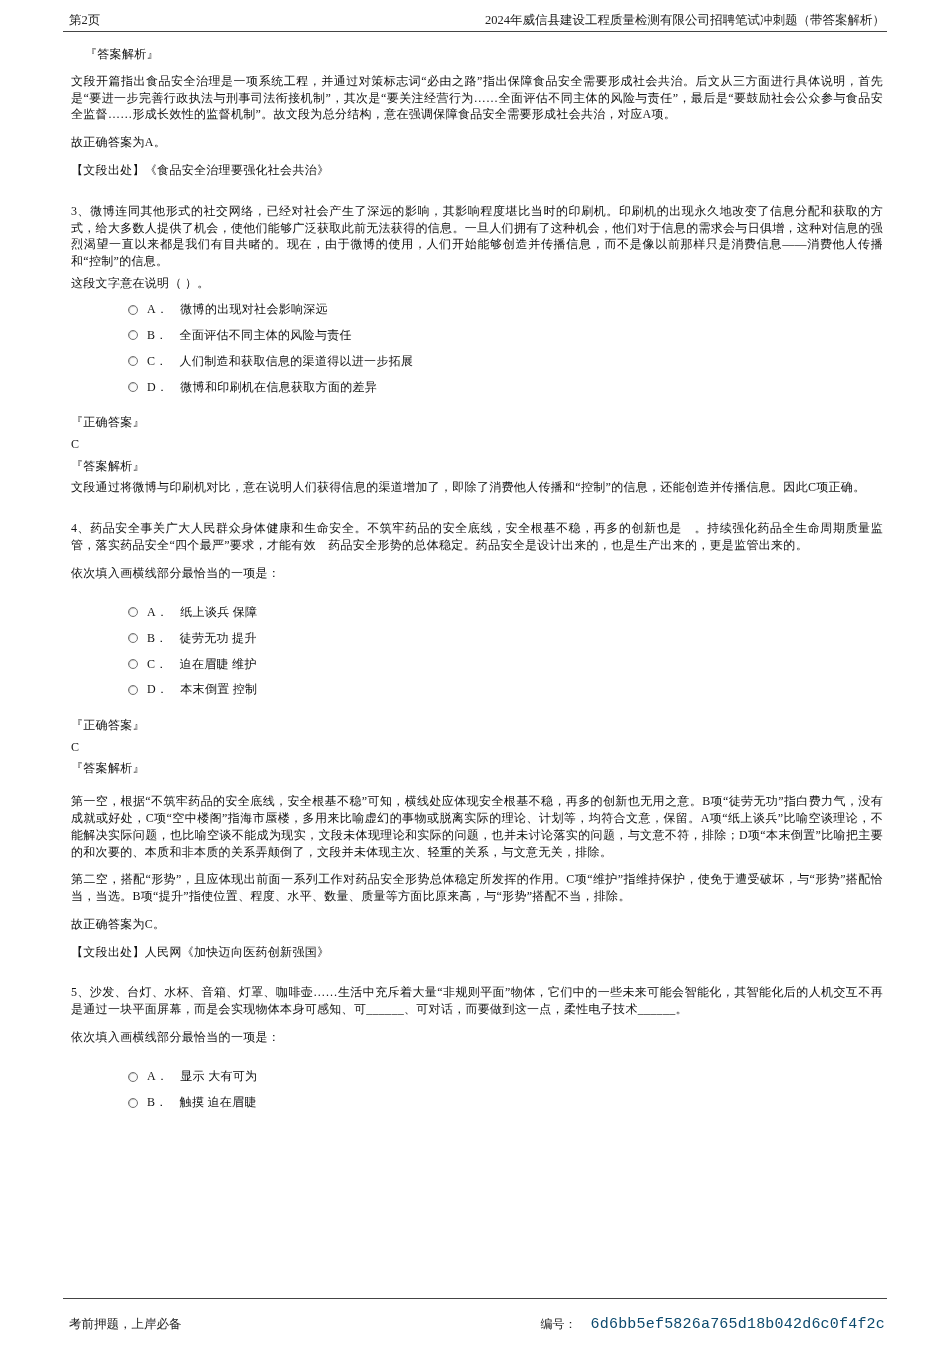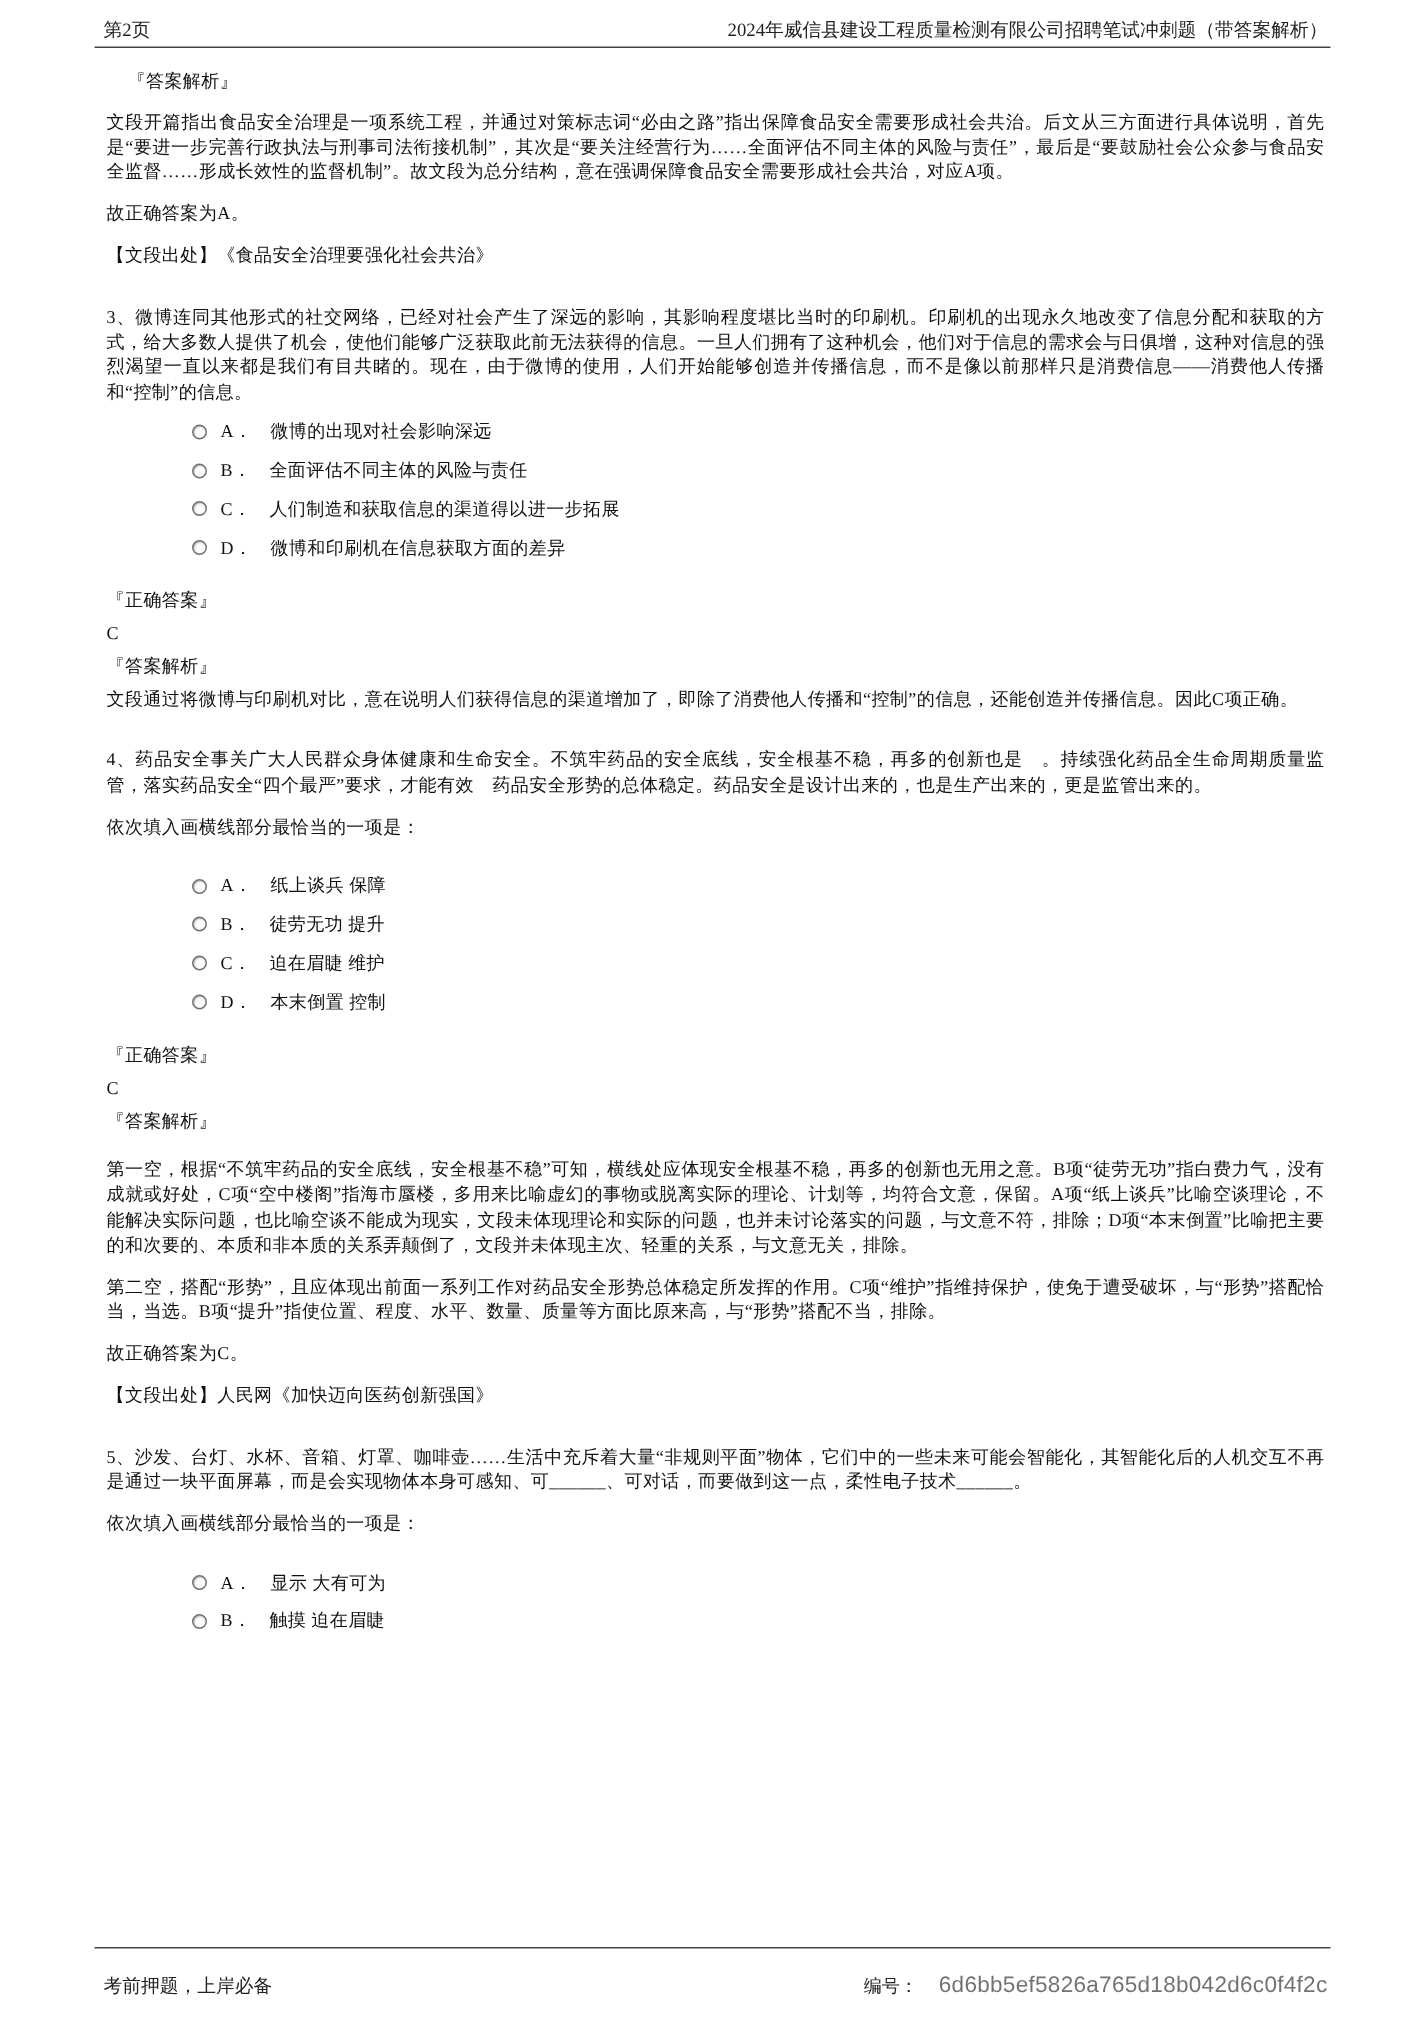--- a/index.html
+++ b/index.html
@@ -44,22 +44,22 @@
       border: 0; border-top: 1px solid #444; height: 0;
     }
     .footer {
       position: absolute; left: 46px; right: 42px; bottom: 12px;
       display: flex; justify-content: space-between; align-items: baseline;
       font-size: 12.5px; color: #222;
     }
     .serial-wrap { display: flex; align-items: baseline; gap: 12px; }
     .serial-label { font-size: 12px; margin-right: 2px; }
     .serial {
-      font-family: Liberation Sans, sans-serif; font-size: 15px;
-      letter-spacing: 0.2px; color: #737373;
+      font-family: Liberation Mono, monospace; font-size: 15px;
+      letter-spacing: 0.2px; color: #0c4a6e;
     }
   </style>
 </head>
 <body>
 
 <div class="page">
 
   <div class="header">
     <span>第2页</span>
     <span>2024年威信县建设工程质量检测有限公司招聘笔试冲刺题（带答案解析）</span>
@@ -67,20 +67,21 @@
   <hr class="header-rule">
 
   <div class="main">
 
     <p class="bracket-title indent-sm">『答案解析』</p>
     <p class="para">文段开篇指出食品安全治理是一项系统工程，并通过对策标志词“必由之路”指出保障食品安全需要形成社会共治。后文从三方面进行具体说明，首先是“要进一步完善行政执法与刑事司法衔接机制”，其次是“要关注经营行为……全面评估不同主体的风险与责任”，最后是“要鼓励社会公众参与食品安全监督……形成长效性的监督机制”。故文段为总分结构，意在强调保障食品安全需要形成社会共治，对应A项。</p>
     <p class="para">故正确答案为A。</p>
     <p class="para gap-lg">【文段出处】《食品安全治理要强化社会共治》</p>
 
     <p class="para tight">3、微博连同其他形式的社交网络，已经对社会产生了深远的影响，其影响程度堪比当时的印刷机。印刷机的出现永久地改变了信息分配和获取的方式，给大多数人提供了机会，使他们能够广泛获取此前无法获得的信息。一旦人们拥有了这种机会，他们对于信息的需求会与日俱增，这种对信息的强烈渴望一直以来都是我们有目共睹的。现在，由于微博的使用，人们开始能够创造并传播信息，而不是像以前那样只是消费信息——消费他人传播和“控制”的信息。</p>
+    <p class="para tight">这段文字意在说明（      ）。</p>
 
     <div class="options">
       <div class="option">
         <span class="radio"></span>
         <span class="opt-key">A．</span>
         <span class="opt-text">微博的出现对社会影响深远</span>
       </div>
       <div class="option">
         <span class="radio"></span>
         <span class="opt-key">B．</span>

